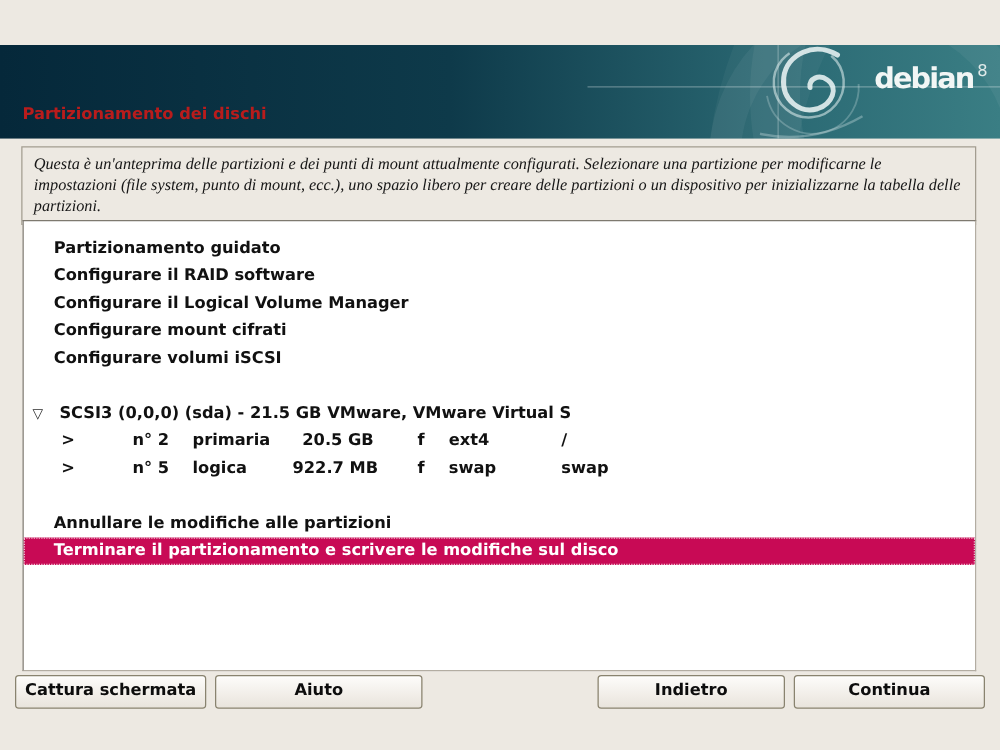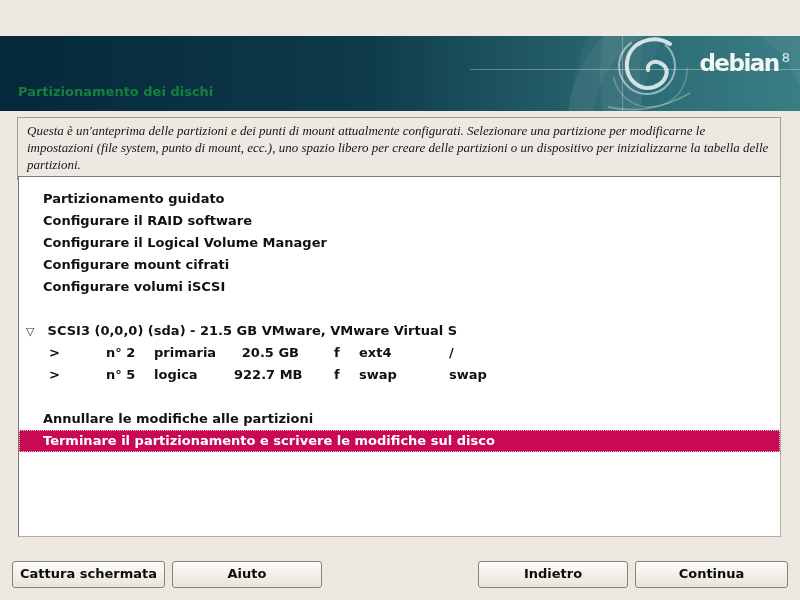--- a/index.html
+++ b/index.html
@@ -13,21 +13,21 @@
   .banner{position:absolute;top:0;left:0;width:800px;height:75px;margin-top:36px;}
   .banner svg{display:block;}
   .brand{
     position:absolute;top:16px;right:10px;
     color:#f2f6f5;font-size:23px;font-weight:bold;letter-spacing:-1.5px;
     line-height:1;
   }
   .brand .sup{font-size:13px;font-weight:normal;letter-spacing:0;
     position:relative;top:-9px;margin-left:3px;color:#dfe9e9;}
   
-  .page-title{position:absolute;top:84px;left:18px;font-size:13px;font-weight:bold;color:#15803d;}
+  .page-title{position:absolute;top:84px;left:18px;font-size:13px;font-weight:bold;color:#b91c1c;}
   
   .desc-box{
     position:absolute;top:117px;left:17px;width:764px;box-sizing:border-box;
     border:1px solid #a39d90;background:#ede9e2;
     padding:4px 9px 6px 9px;
     font-style:italic;font-size:13px;line-height:17px;color:#161616;font-family:Liberation Serif, serif;
   }
   
   .list-box{
     position:absolute;top:176px;left:18px;width:763px;height:361px;box-sizing:border-box;
@@ -46,29 +46,29 @@
   .col-type{width:80px;}
   .col-size{width:65px;text-align:right;}
   .col-flag{width:25px;margin-left:35px;}
   .col-fs{width:90px;}
   .selected{
     background:#c80a55;color:#ffffff;
     outline:1px dotted #efc2d3;outline-offset:-1px;
   }
   
   .btn{
-    position:absolute;top:561px;height:27px;box-sizing:border-box;
+    position:absolute;top:540px;height:27px;box-sizing:border-box;
     border:1px solid #89836f;border-radius:3px;
     background:linear-gradient(#fdfcfa,#e9e4dc);
     box-shadow:inset 0 1px 0 #ffffff;
     font-family:inherit;font-size:13px;font-weight:bold;color:#0d0d0d;
     text-align:center;line-height:24px;
   }
   #btn-screenshot{left:12px;width:153px;}
-  #btn-help{left:172px;width:150px;}
+  #btn-help{left:172px;width:166px;}
   #btn-back{left:478px;width:150px;}
   #btn-continue{left:635px;width:153px;}
 </style>
 </head>
 <body>
 
 <div class="banner">
   <svg width="800" height="75" viewBox="0 0 800 75">
     <defs>
       <linearGradient id="bg" x1="0" y1="0" x2="1" y2="0">

